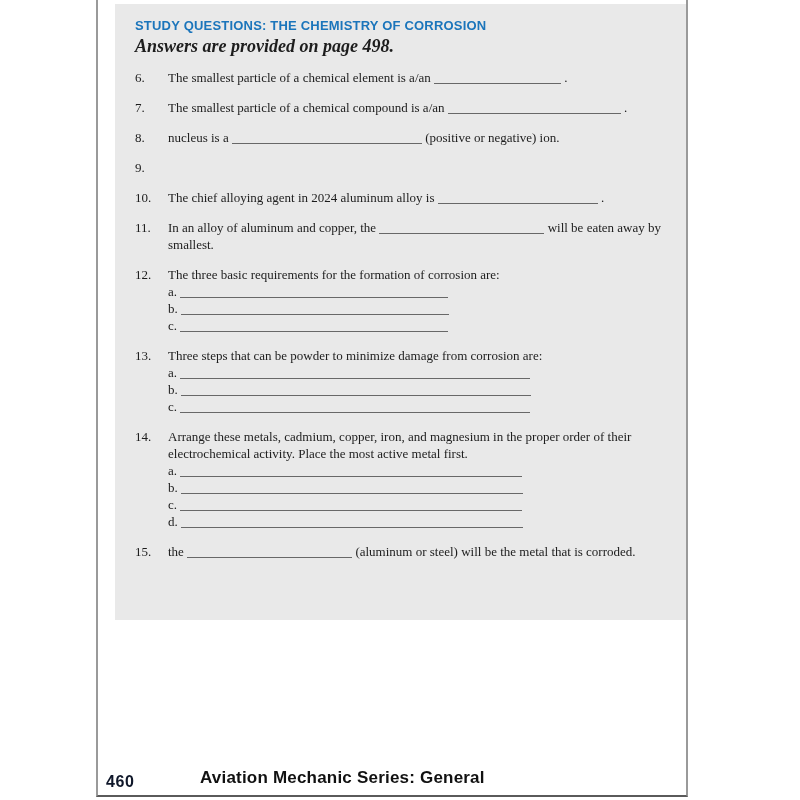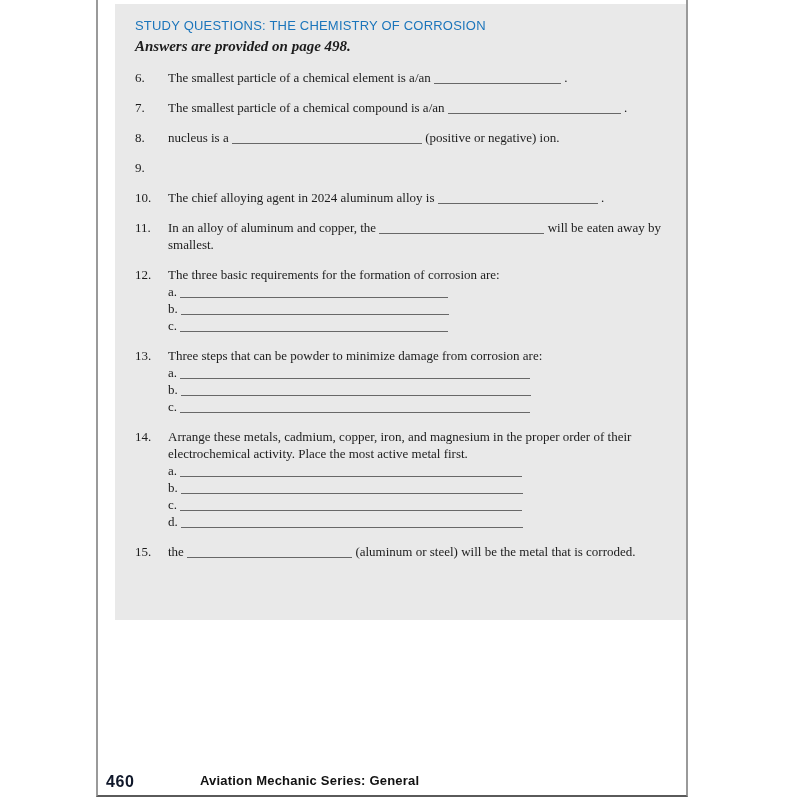--- a/index.html
+++ b/index.html
@@ -25,25 +25,25 @@
     padding:13px 0 0 20px;
     overflow:hidden;
   }
   .box-header {
     font-family:"Liberation Sans", sans-serif;
     font-size:13px; line-height:17px;
     letter-spacing:0.2px;
     color:#1b75bb;
     white-space:pre;
   }
-  .box-header .hdr-label { font-weight:normal; }
-  .box-header .hdr-title { font-weight:normal; }
+  .box-header .hdr-label { font-weight:bold; }
+  .box-header .hdr-title { font-weight:bold; }
   .subtitle {
     margin-top:4px;
-    font-size:15px; line-height:17px;
+    font-size:18px; line-height:17px;
     font-style:italic; font-weight:bold;
     color:#1d1d1d;
   }
   .q-list { margin-top:14px; }
   .q-row {
     display:flex;
     font-size:13px; line-height:17px;
     margin-bottom:13px;
     color:#1c1c1c;
   }
@@ -58,21 +58,21 @@
   }
   .page-num {
     position:absolute; left:8px; bottom:4px;
     font-family:"Liberation Sans", sans-serif;
     font-weight:bold; font-size:16px; letter-spacing:0.6px;
     color:#0f172a;
   }
   .footer-title {
     position:absolute; left:102px; bottom:7px;
     font-family:"Liberation Sans", sans-serif;
-    font-weight:bold; font-size:13px; letter-spacing:0.2px;
+    font-weight:bold; font-size:17px; letter-spacing:0.2px;
     color:#111111;
     text-align:center;
   }
 </style>
 </head>
 <body>
 
 <div class="page">
 
   <div class="study-box">

